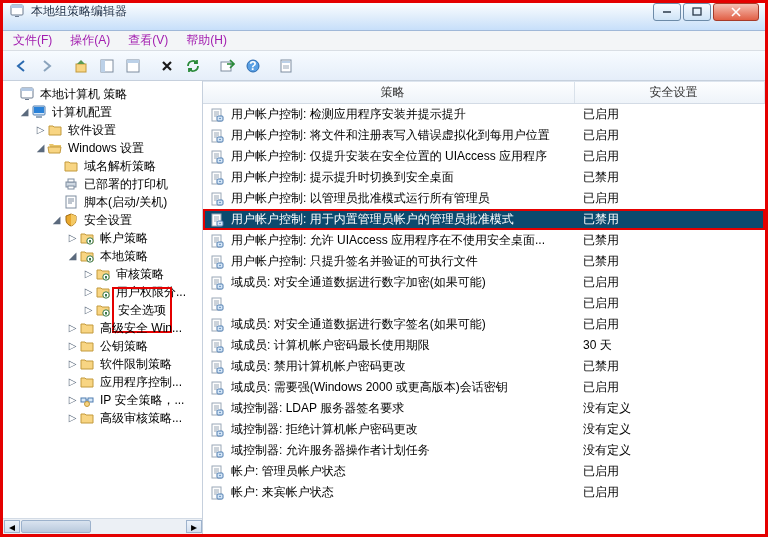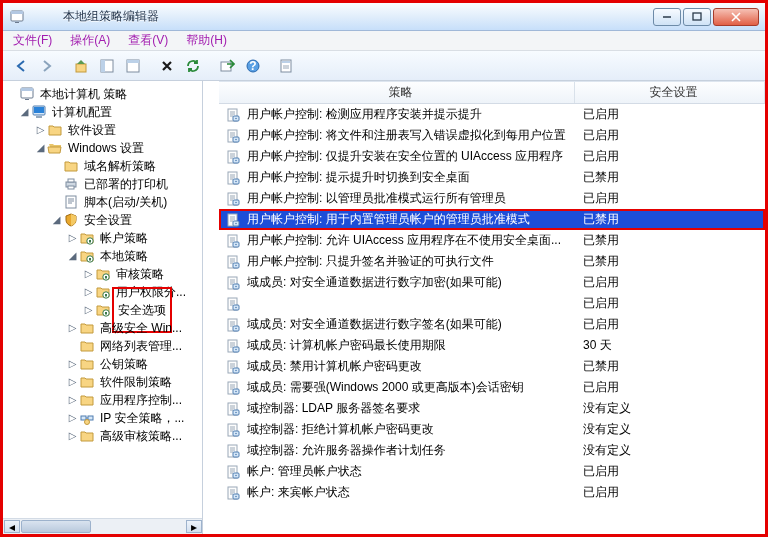--- a/index.html
+++ b/index.html
@@ -1,41 +1,41 @@
 <!DOCTYPE html>
 <html><head>
 <meta charset="utf-8">
 <style>
 * { margin: 0; padding: 0; box-sizing: border-box; font-family: "Microsoft YaHei", "SimSun", sans-serif; font-size: 12px; }
 body { background: #fff; width: 768px; height: 537px; overflow: hidden; }
 
 .window { border: 3px solid #e40000; width: 768px; height: 537px; position: relative; background: #fff; }
 
 
-.titlebar { height: 28px; background: linear-gradient(#fafdff,#e1eefb,#c7dffa); border-bottom: 1px solid #a0b8d8; display: flex; align-items: center; padding: 0 6px; gap: 32px; }
+.titlebar { height: 28px; background: linear-gradient(#fafdff,#e1eefb,#c7dffa); border-bottom: 1px solid #a0b8d8; display: flex; padding: 0 6px; }
 .titlebar-icon { width: 16px; height: 16px; margin-right: 6px; }
 .titlebar-icon svg { width:16px; height:16px; }
 .titlebar-text { flex: 1; color: #20324a; text-shadow: 0 1px #fff; }
 .winbtns { display: flex; gap: 2px; }
 .winbtn { width: 28px; height: 18px; border: 1px solid #6d8ba8; border-radius: 3px; background: linear-gradient(#f7fbff,#cfe3f6); display:flex; align-items:center; justify-content:center; }
 .winbtn.close { width: 46px; background: linear-gradient(#f6c1b5,#e15f45); border-color:#a63b2a; color:#fff; }
 .winbtn svg { width:10px; height:10px; }
 
 
 .menubar { height: 20px; background:#f3f5f7; border-bottom:1px solid #d9dee4; display:flex; align-items:center; padding:0 6px; gap:10px; color:#a21caf; }
 .menuitem { padding: 1px 4px; white-space:nowrap; }
 
 
 .toolbar { height: 30px; background: linear-gradient(#f7fbff,#e5eef9); border-bottom:1px solid #c6d0dd; display:flex; align-items:center; padding:0 6px; gap:2px; }
 .tbtn { width:24px; height:24px; border:1px solid transparent; border-radius:2px; display:flex; align-items:center; justify-content:center; }
 .tbtn.vsep { width:6px; border:none; }
 .tbtn svg { width:16px; height:16px; }
 
 
-.panes { display:flex; height: calc(100% - 28px - 20px - 30px); gap: 16px; }
+.panes { display:flex; height: calc(100% - 28px - 20px - 30px); }
 .treepane { width: 200px; border-right:1px solid #c6d0dd; display:flex; flex-direction:column; }
 .tree { flex:1; overflow:auto; padding:4px 2px; }
 .tree-node { white-space:nowrap; height:18px; line-height:18px; display:flex; align-items:center; }
 .tree-node .tgl { width:11px; display:inline-flex; justify-content:center; cursor:pointer; color:#5b6a7d; user-select:none; font-size:10px; }
 .tree-node .ico { width:16px; height:16px; display:inline-flex; align-items:center; justify-content:center; margin:0 3px 0 1px; }
 .tree-node .lbl { padding: 0 2px; }
 .tree-node.hl .lbl { border:2px solid #e40000; padding:12px 4px; margin:-2px; }
 .d0{padding-left:2px}.d1{padding-left:14px}.d2{padding-left:30px}.d3{padding-left:46px}.d4{padding-left:62px}.d5{padding-left:78px}
 .tree-scroll { height:16px; background:#ecf0f5; border-top:1px solid #d3dbe5; display:flex; }
 .tree-scroll .thumb { width:70px; background:linear-gradient(#d9e3ef,#b9c9dd); border:1px solid #9db2cc; border-radius:2px; margin:1px; }
@@ -47,21 +47,21 @@
 .columns { height:22px; background: linear-gradient(#fdfeff,#eef3f9); border-bottom:1px solid #d3dbe5; display:flex;text-align:center; }
 .col { border-right:1px solid #d9e1ea; line-height:21px; padding-left:8px; color:#333; }
 .col.policy { flex:1; }
 .col.setting { width:190px; }
 .rows { flex:1; overflow:auto; }
 .row { height:21px; display:flex; align-items:center; }
 .row .cell { display:flex; align-items:center; height:100%; }
 .row .cell.policy { flex:1; padding-left:6px; }
 .row .cell.policy .ico { width:16px; height:16px; margin-right:6px; flex-shrink:0; }
 .row .cell.setting { width:190px; padding-left:8px; }
-.row.sel { background:#1d4ed8; color:#fff; }
+.row.sel { background:#0c4a6e; color:#fff; }
 .row.hl { outline:2px solid #e40000; outline-offset:-2px; }
 
 .policy-icon-svg { width:16px; height:16px; }
 </style>
 </head>
 <body>
 
 <svg width="0" height="0" style="position:absolute">
 <defs>
 <g id="i-console">
@@ -374,29 +374,20 @@
           <div class="tree-node d4">
             <span class="tgl">▷</span>
             <span class="ico">
               <svg width="16" height="16">
                 <use href="#i-folder"></use>
               </svg>
             </span>
             <span class="lbl">高级安全 Win...</span>
           </div>
           <div class="tree-node d4">
-            <span class="tgl"></span>
-            <span class="ico">
-              <svg width="16" height="16">
-                <use href="#i-folder"></use>
-              </svg>
-            </span>
-            <span class="lbl">网络列表管理...</span>
-          </div>
-          <div class="tree-node d4">
             <span class="tgl">▷</span>
             <span class="ico">
               <svg width="16" height="16">
                 <use href="#i-folder"></use>
               </svg>
             </span>
             <span class="lbl">公钥策略</span>
           </div>
           <div class="tree-node d4">
             <span class="tgl">▷</span>

